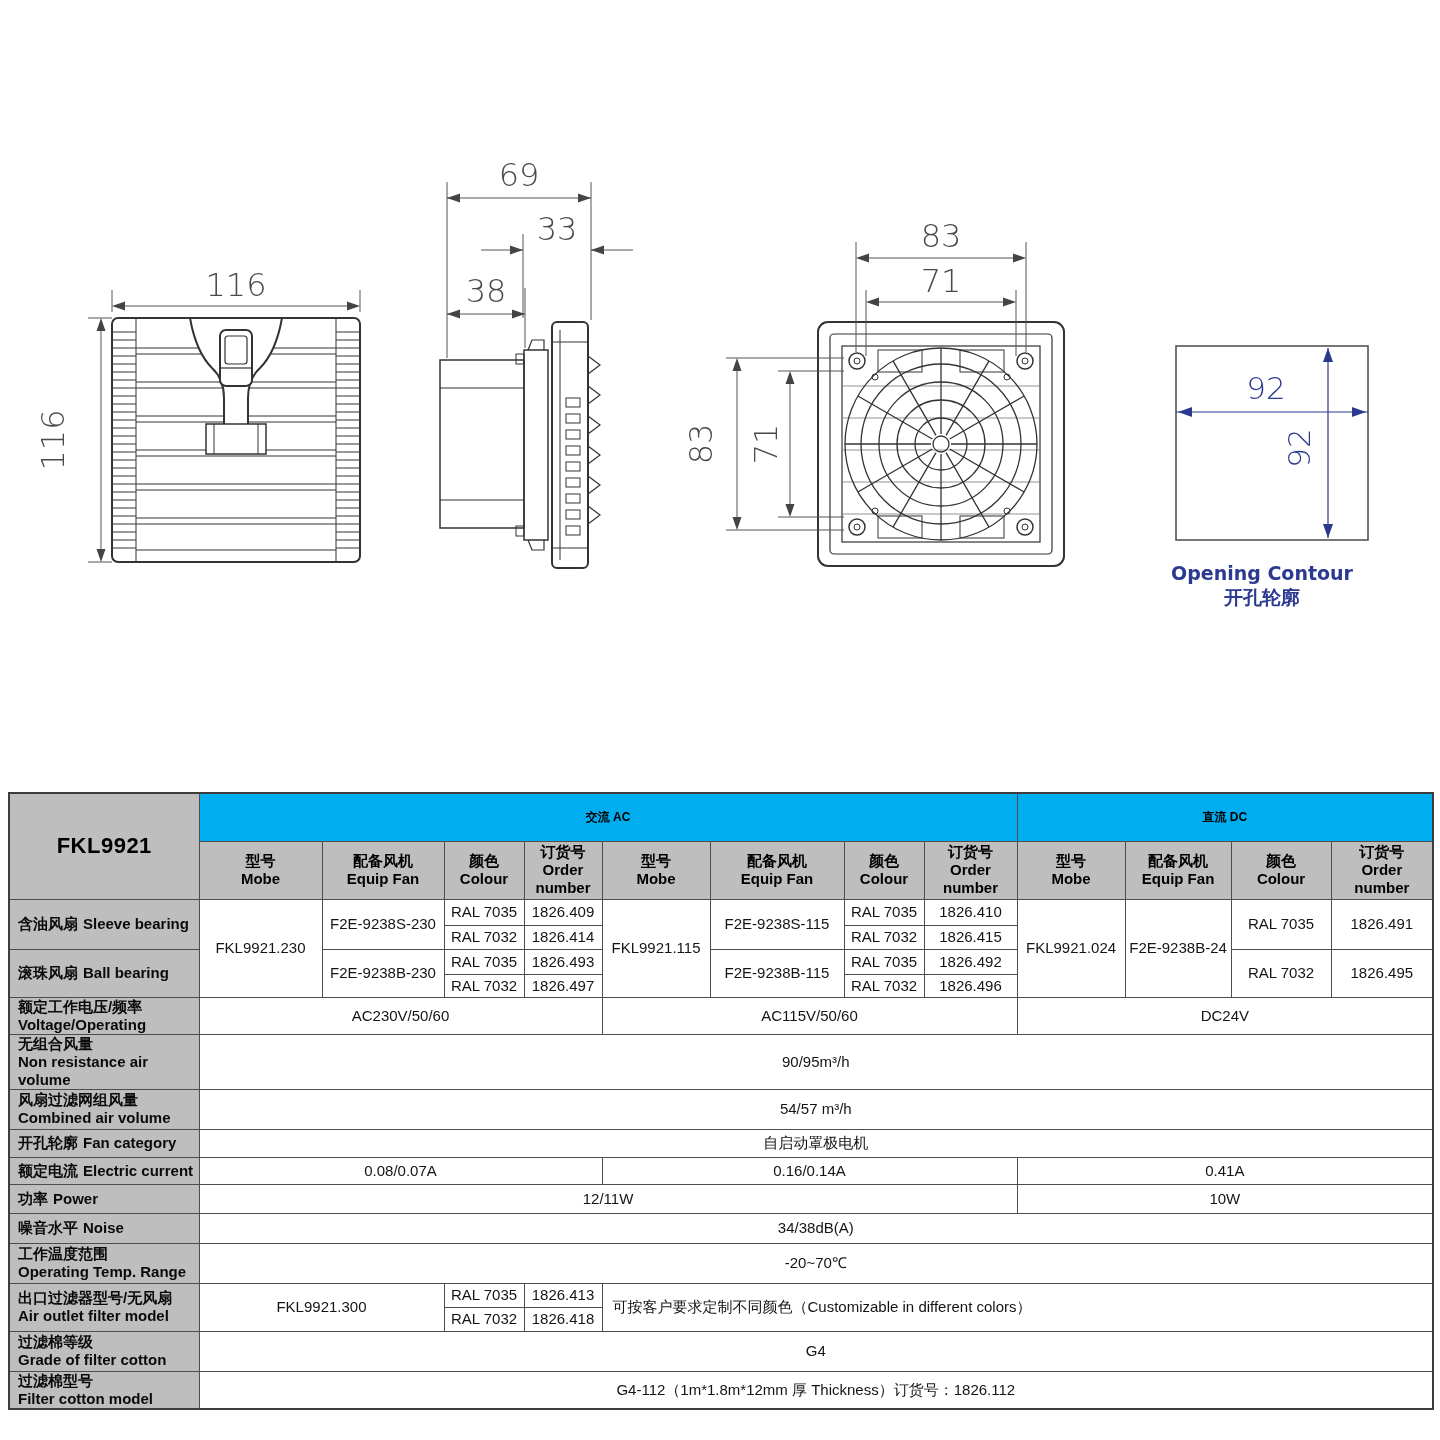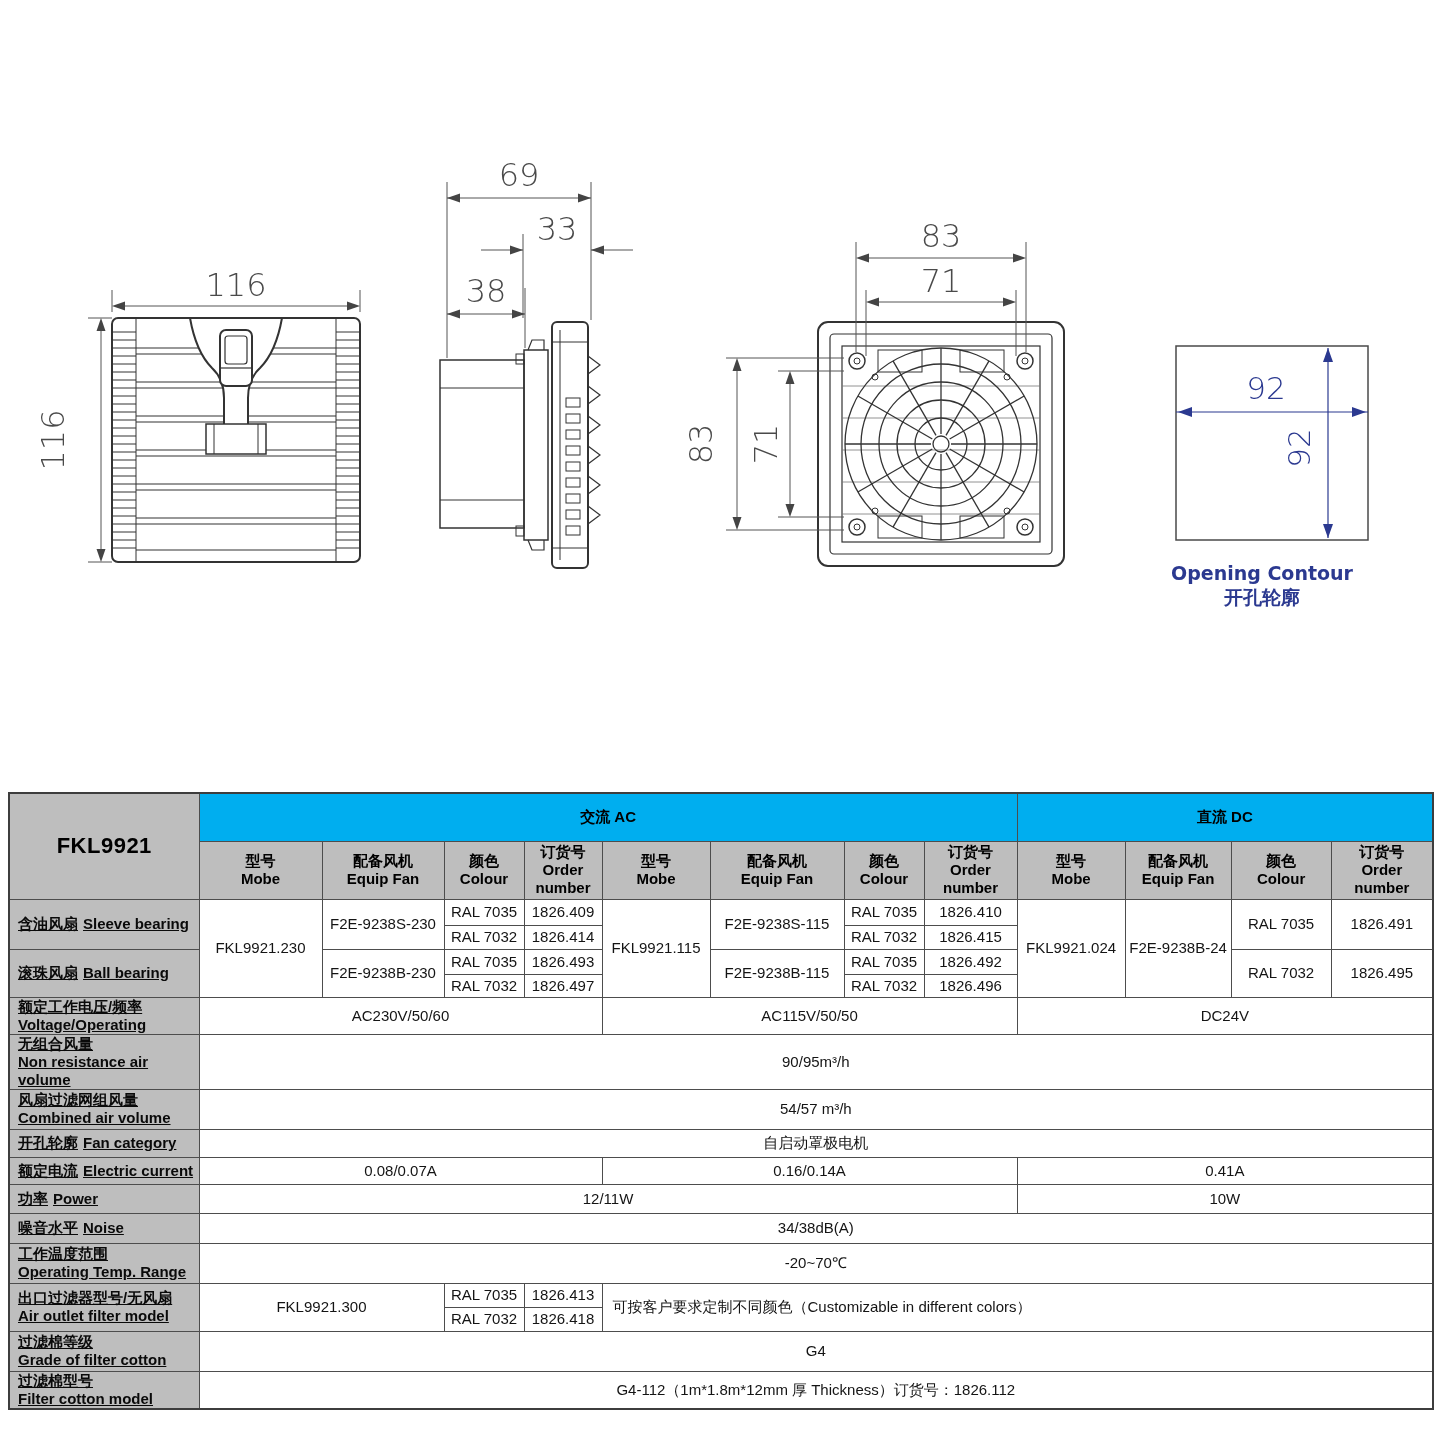--- a/index.html
+++ b/index.html
@@ -11,24 +11,24 @@
   .cap-en{font-size:19px;fill:#2b3990;font-weight:bold;}
   .cap-zh{font-size:19px;fill:#2b3990;font-weight:bold;}
   .page-title{position:absolute;left:16px;top:734px;font-size:40px;font-weight:600;
               letter-spacing:3px;color:#0a0a0a;}
   .tblwrap{position:absolute;left:8px;top:792px;}
   table{border-collapse:collapse;table-layout:fixed;width:1424px;border:2px solid #3d3d3d;}
   td,th{border:1.5px solid #4d4d4d;padding:0 3px;text-align:center;vertical-align:middle;
         overflow:hidden;font-size:15px;line-height:1.2;}
   th{font-weight:bold;color:#000;}
   .model-hd{background:#bebebe;font-size:22px;letter-spacing:.5px;}
-  .sec{background:#00aeef;font-size:15px;}
+  .sec{background:#00aeef;font-size:12px;}
   .col-hd{background:#bebebe;font-size:15px;}
   .col-hd .en{font-weight:bold;}
-  .lbl{background:#bebebe;text-align:left;padding-left:8px;font-weight:bold;font-size:15px;color:#0a0a0a;text-decoration:underline;}
+  .lbl{background:#bebebe;text-align:left;padding-left:8px;font-weight:bold;font-size:15px;color:#0a0a0a;}
   .lbl .en{font-weight:bold;}
   .one .en{margin-left:5px;}
   .two .zh,.two .en{display:block;}
   .val{color:#141414;}
   .note{text-align:left;padding-left:10px;margin-left:34px;}
   .h23{height:23px}.h24{height:24px}.h25{height:25px}.h26{height:26px}.h27{height:27px}
   .h28{height:28px}.h29{height:29px}.h30{height:30px}.h37{height:37px}.h38{height:22px}
   .h40{height:40px}.h41{height:41px}.h48{height:48px}.h58{height:58px}
 </style>
 </head>
@@ -321,21 +321,21 @@
       <td class="val">RAL 7032</td>
       <td class="val">1826.496</td>
     </tr>
 
     <tr class="h37">
       <td class="lbl two">
               <span class="zh">额定工作电压/频率</span>
               <span class="en">Voltage/Operating</span>
             </td>
       <td class="val" colspan="4">AC230V/50/60</td>
-      <td class="val" colspan="4">AC115V/50/50</td>
+      <td class="val" colspan="4">AC115V/50/60</td>
       <td class="val" colspan="4">DC24V</td>
     </tr>
 
     <tr class="h41">
       <td class="lbl two">
               <span class="zh">无组合风量</span>
               <span class="en">Non resistance air volume</span>
             </td>
       <td class="val" colspan="12">90/95m³/h</td>
     </tr>

